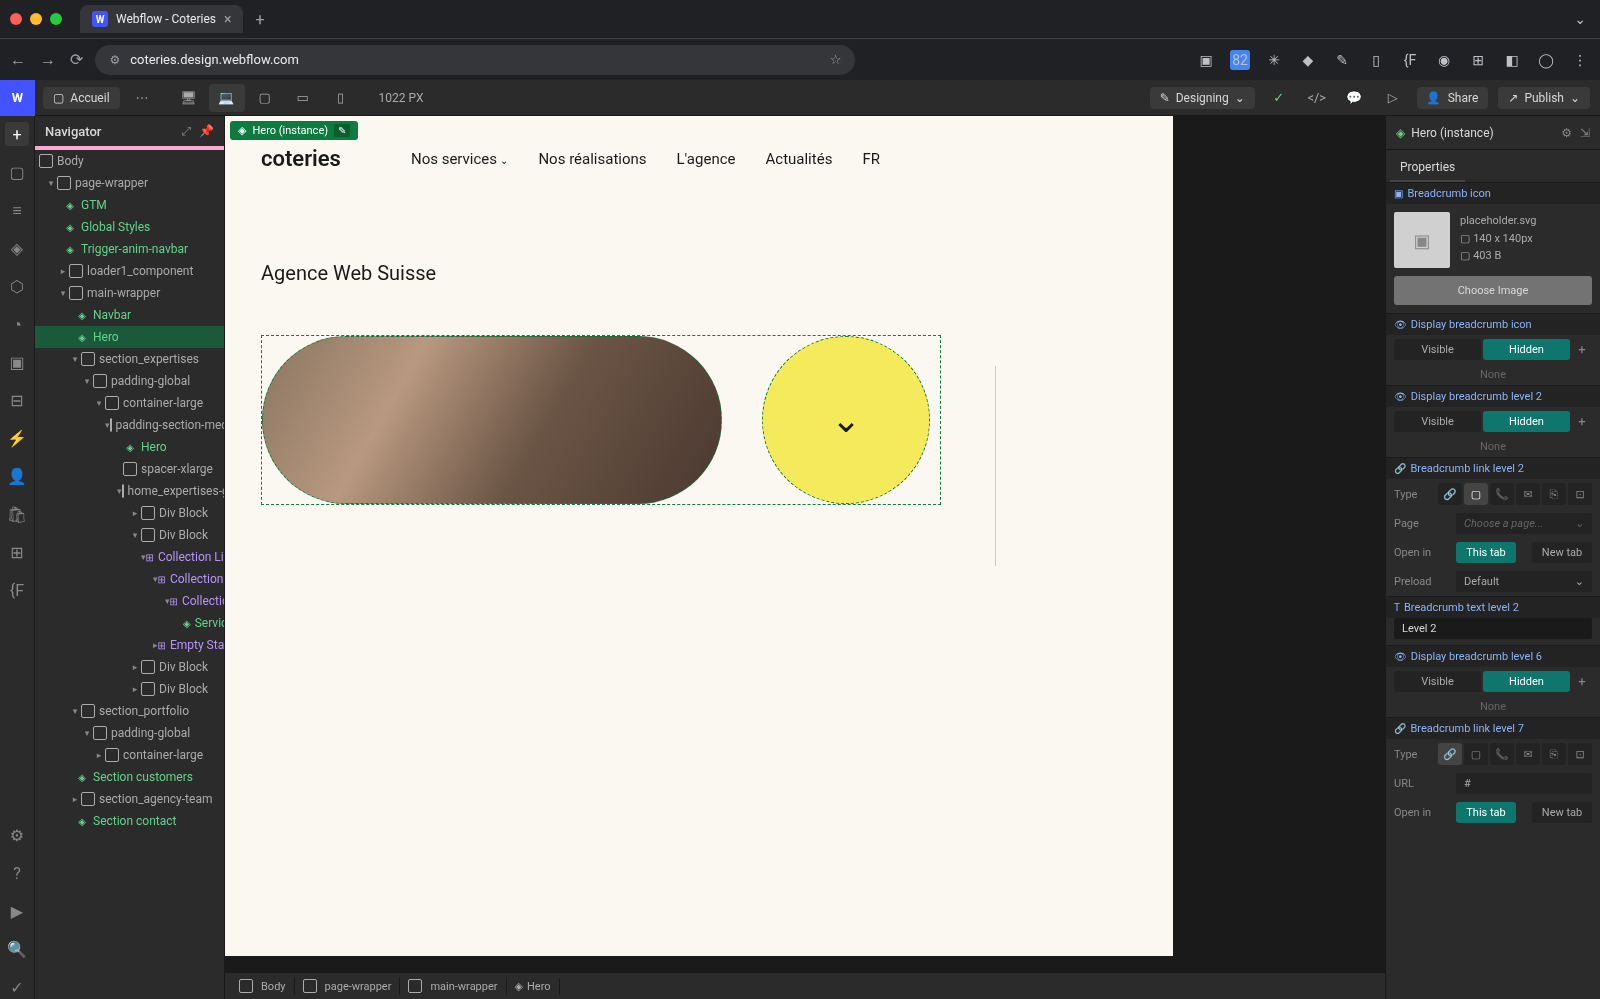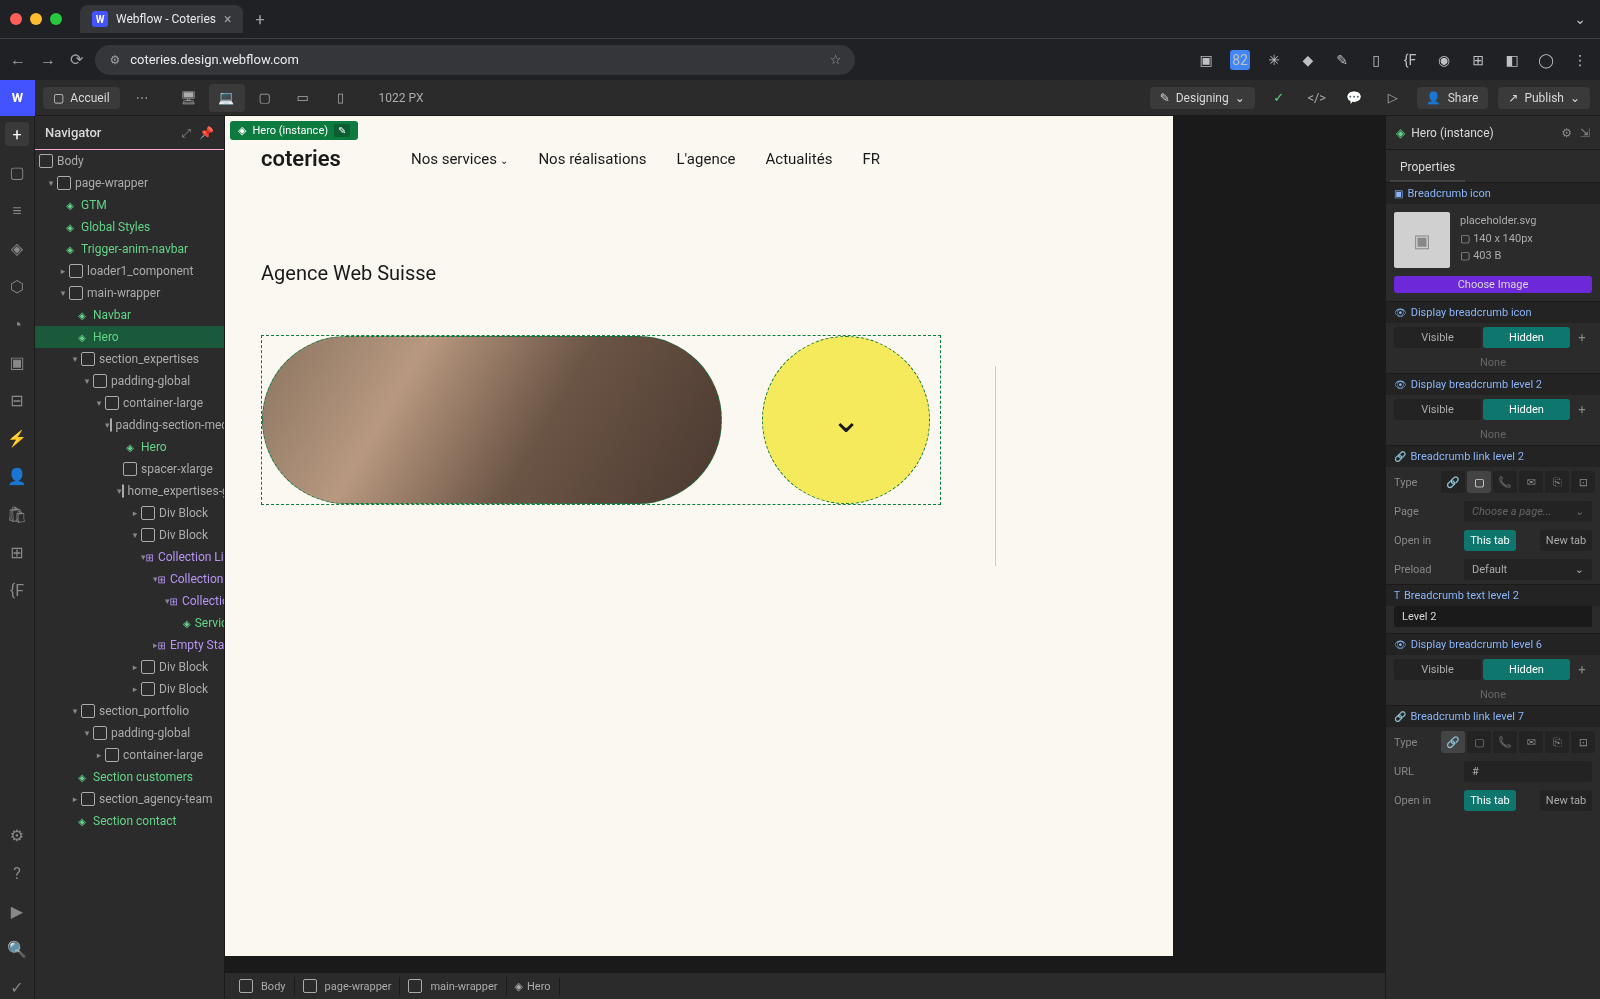--- a/index.html
+++ b/index.html
@@ -41,21 +41,21 @@
 .check{color:#63d489}
 
 
 .main{display:flex;height:883px}
 .rail{width:35px;background:#2b2b2b;border-right:1px solid #1a1a1a;display:flex;flex-direction:column;align-items:center;padding-top:6px;gap:14px}
 .rail-icon{width:24px;height:24px;display:flex;align-items:center;justify-content:center;color:#888;font-size:16px}
 .rail-icon.add{background:#3a3a3a;border-radius:4px;color:#fff}
 .rail-spacer{flex:1}
 
 .navigator{width:190px;background:#2b2b2b;border-right:1px solid #1a1a1a;display:flex;flex-direction:column}
-.nav-header{height:34px;display:flex;align-items:center;padding:0 10px;font-size:13px;font-weight:500;color:#d8d8d8;border-bottom:1px solid #f9a8d4}
+.nav-header{height:34px;display:flex;align-items:center;padding:0 10px;font-size:13px;font-weight:500;color:#d8d8d8;border-bottom:4px solid #f9a8d4}
 .nav-header-icons{margin-left:auto;display:flex;gap:8px;color:#888;font-size:12px}
 .tree{flex:1;overflow:auto;font-size:12px}
 .tree-item{display:flex;align-items:center;height:22px;padding-right:6px;color:#ababab;white-space:nowrap;cursor:default}
 .tree-item.green{color:#63d489}
 .tree-item.purple{color:#b794f6}
 .tree-item.selected{background:#1a5a3a;color:#63d489}
 .tree-arrow{width:12px;text-align:center;color:#888;font-size:9px}
 .tree-icon{width:14px;height:14px;margin-right:4px;display:inline-flex;align-items:center;justify-content:center;font-size:10px}
 .tree-icon.box{border:1px solid currentColor;border-radius:2px}
 .tree-icon.comp{color:inherit}
@@ -89,26 +89,26 @@
 .panel-header{height:34px;display:flex;align-items:center;padding:0 10px;font-size:12px;color:#d8d8d8;gap:6px;border-bottom:1px solid #1a1a1a}
 .panel-header .comp-icon{color:#63d489;font-size:12px}
 .panel-header-icons{margin-left:auto;display:flex;gap:8px;color:#888}
 .panel-tab{padding:6px 10px;font-size:12px;color:#d8d8d8;border-bottom:2px solid #444;width:fit-content;margin:4px 0 0 4px}
 .section-h{background:#232323;padding:4px 8px;font-size:11px;color:#8ab4f8;display:flex;align-items:center;gap:4px;border-top:1px solid #1a1a1a}
 .section-h .sicon{font-size:10px}
 .section-body{padding:8px}
 .img-prev{display:flex;gap:10px;align-items:flex-start}
 .img-thumb{width:56px;height:56px;background:#d0d0d0;border-radius:2px;display:flex;align-items:center;justify-content:center;color:#888;font-size:18px}
 .img-meta{font-size:11px;color:#ababab;line-height:1.6}
-.btn-wide{background:#6d28d9;border-radius:3px;padding:2px;text-align:center;font-size:11px;color:#d8d8d8;margin-top:8px}
+.btn-wide{background:#737373;border-radius:3px;padding:8px;text-align:center;font-size:11px;color:#d8d8d8;margin-top:8px}
 .toggle-row{display:flex;gap:2px;padding:4px 8px}
 .toggle-btn{flex:1;background:#232323;text-align:center;padding:4px;font-size:11px;border-radius:3px;color:#ababab}
 .toggle-btn.active{background:#0f766e;color:#fff}
 .toggle-plus{width:20px;display:flex;align-items:center;justify-content:center;color:#888}
-.field-row{display:flex;align-items:center;padding:4px 8px;gap:24px;font-size:11px}
+.field-row{display:flex;align-items:center;padding:4px 8px;gap:16px;font-size:11px}
 .field-label{width:46px;color:#888}
 .field-val{flex:1;background:#232323;border-radius:3px;padding:4px 8px;color:#ababab;display:flex;align-items:center}
 .field-val.dark{color:#666;font-style:italic}
 .icon-row{display:flex;gap:2px}
 .icon-btn{width:24px;height:22px;background:#232323;display:flex;align-items:center;justify-content:center;border-radius:3px;color:#888;font-size:11px}
 .icon-btn.active{background:#444;color:#fff}
 .none-txt{text-align:center;font-size:11px;color:#666;padding:4px}
 .text-input{background:#1a1a1a;border:none;color:#d8d8d8;padding:4px 8px;font-size:11px;width:calc(100% - 16px);margin:0 8px;border-radius:2px}
 </style>
 </head>

